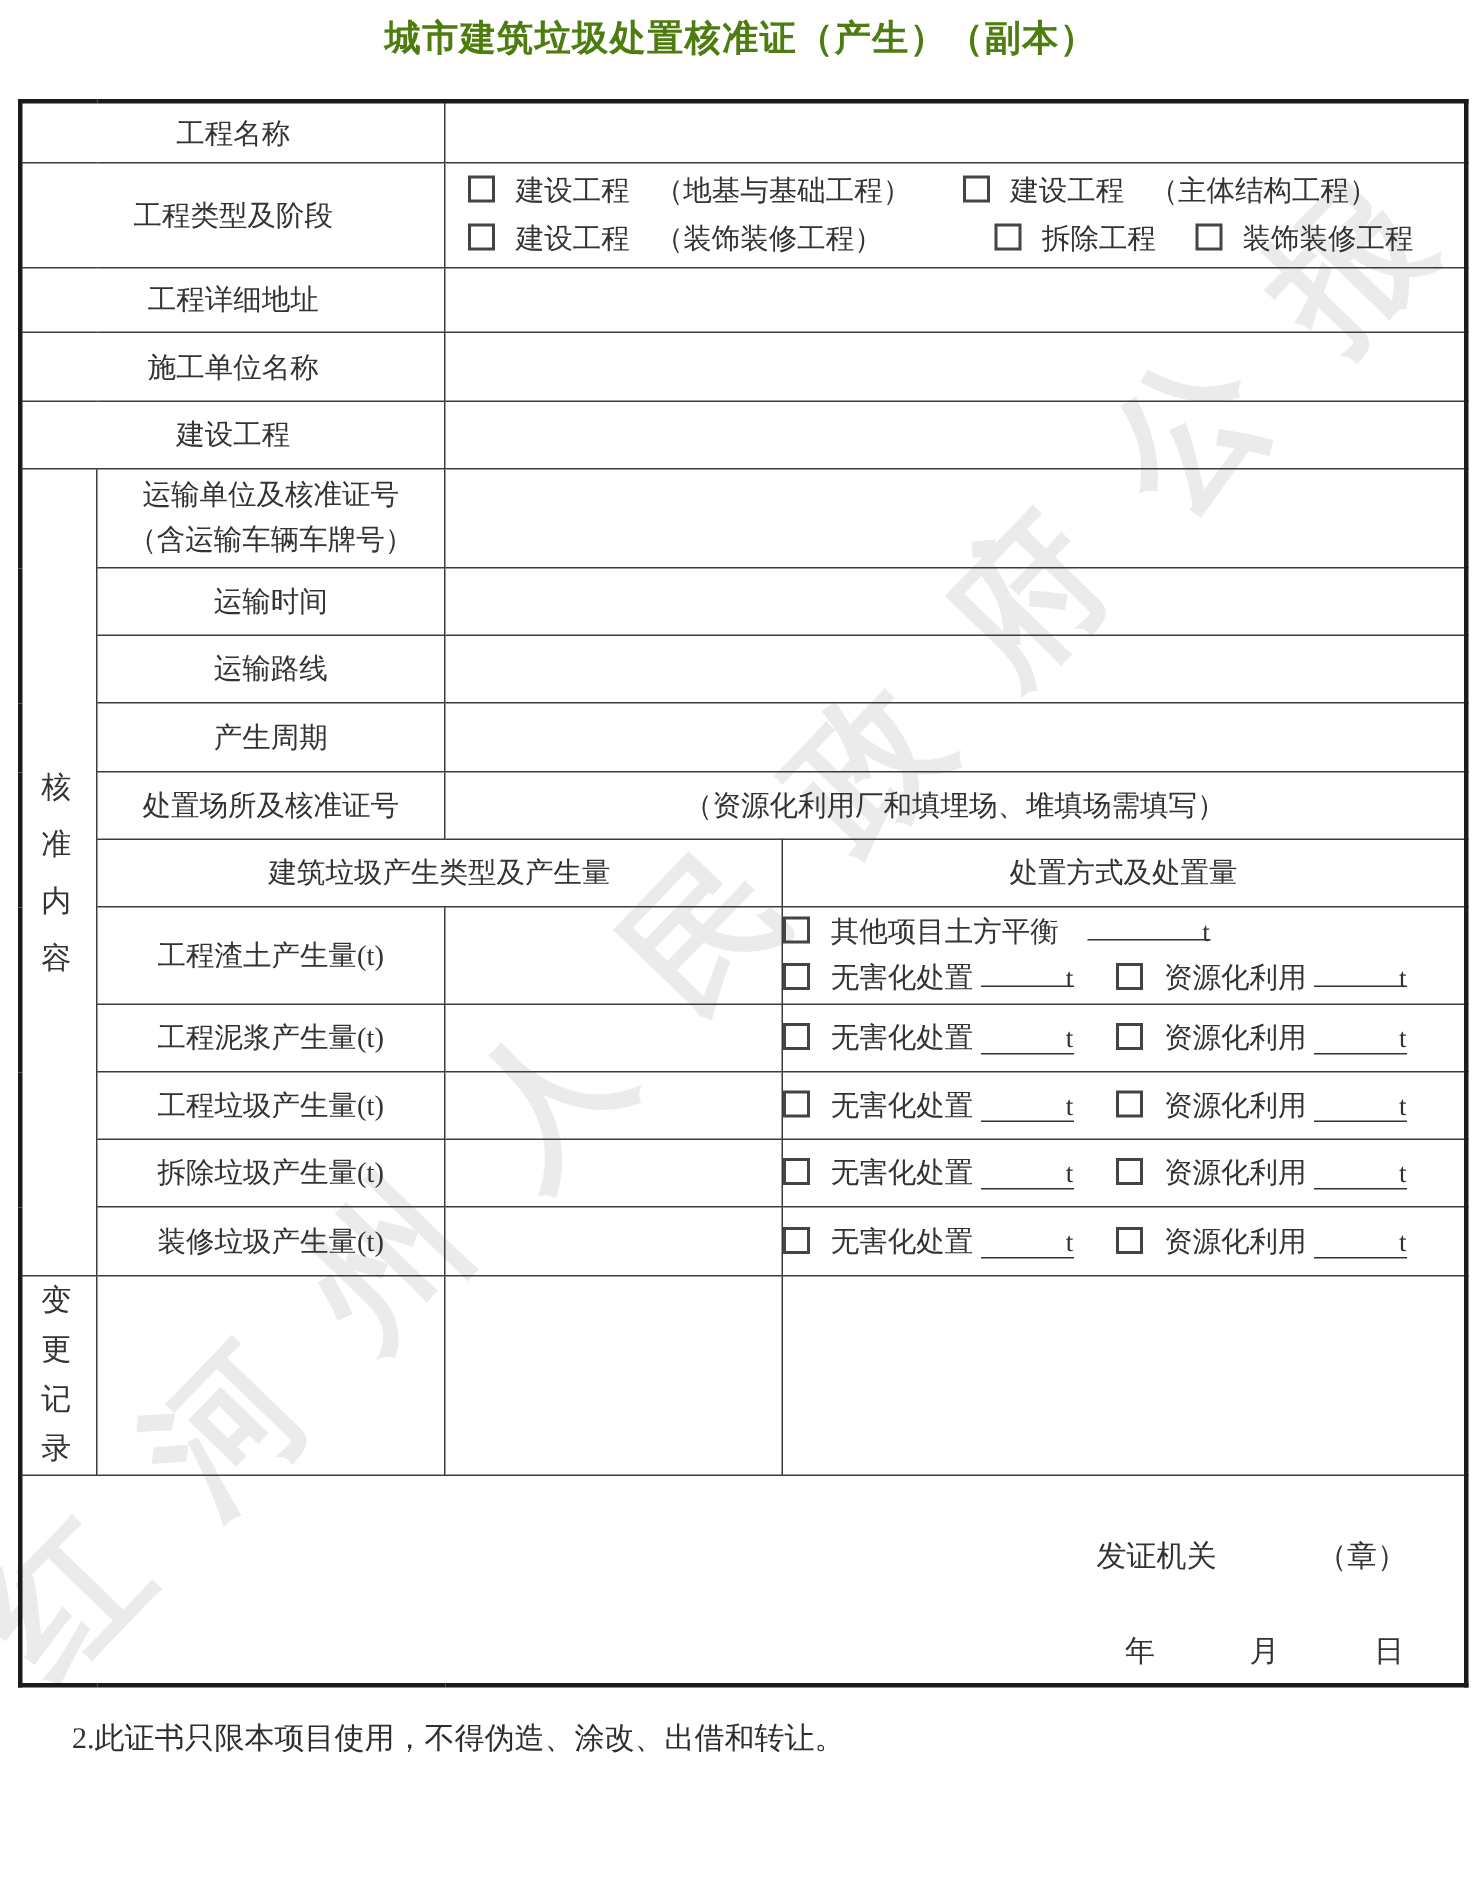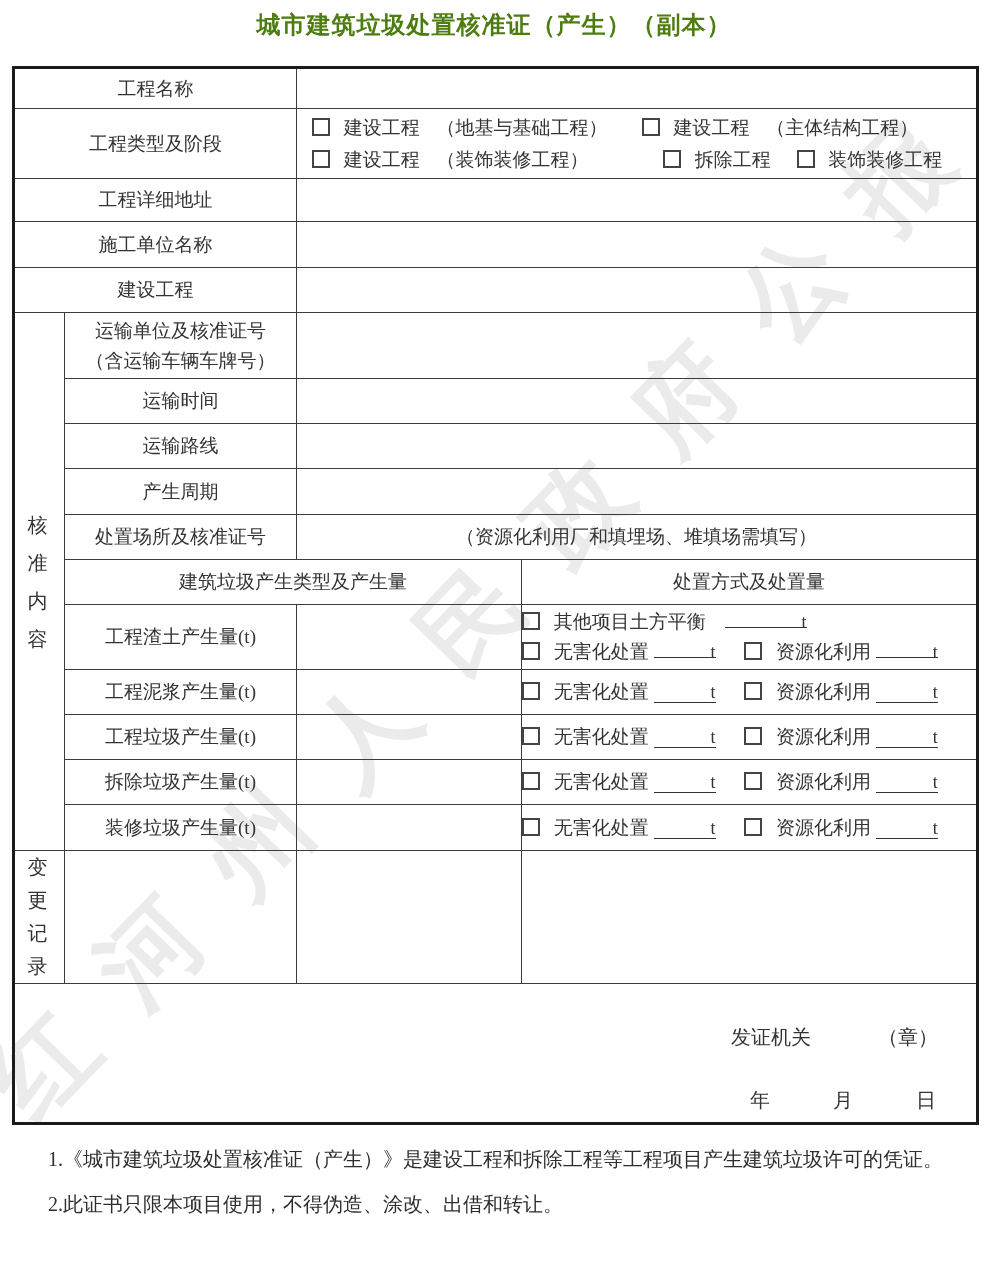--- a/index.html
+++ b/index.html
@@ -289,15 +289,14 @@
         <span>年</span>
         <span>月</span>
         <span>日</span>
       </div>
     </td>
   </tr>
 </tbody>
   </table>
 
 <div class="footer">
-  <div class="item">1.《城市建筑垃圾处置核准证（产生）》是建设工程和拆除工程等工程项目产生建筑垃圾许可的凭证。</div>
   <div class="item">2.此证书只限本项目使用，不得伪造、涂改、出借和转让。</div>
 </div>
 
 </body></html>

